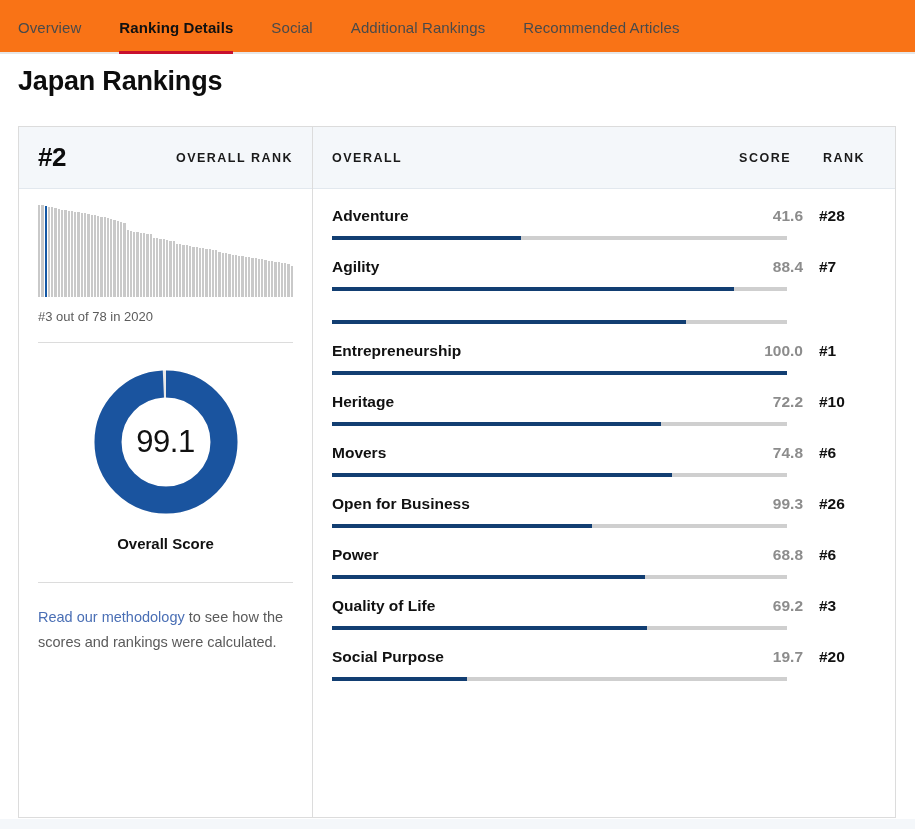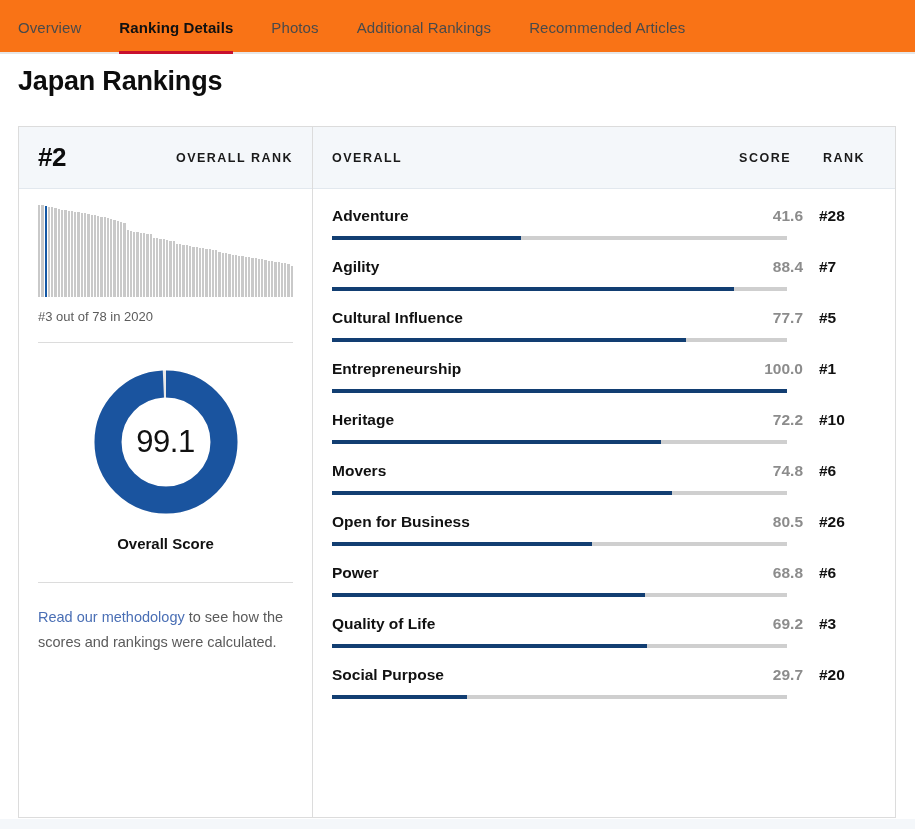--- a/index.html
+++ b/index.html
@@ -257,21 +257,21 @@
 <body>
 
 <div id="tabbar">
   <div class="tab">
     <span>Overview</span>
   </div>
   <div class="tab active">
     <span>Ranking Details</span>
   </div>
   <div class="tab">
-    <span>Photos</span>
+    <span>Social</span>
   </div>
   <div class="tab">
     <span>Additional Rankings</span>
   </div>
   <div class="tab">
     <span>Recommended Articles</span>
   </div>
 </div>
 
 <div id="page-title">Japan Rankings</div>
@@ -412,25 +412,20 @@
           <div class="row-top">
             <div class="cat-name">Agility</div>
             <div class="cat-score">88.4</div>
             <div class="cat-rank">#7</div>
           </div>
           <div class="bar-track">
             <div class="bar-fill" style="width: 88.4%;"></div>
           </div>
         </div>
         <div class="row">
-          <div class="row-top">
-            <div class="cat-name">Cultural Influence</div>
-            <div class="cat-score">77.7</div>
-            <div class="cat-rank">#5</div>
-          </div>
           <div class="bar-track">
             <div class="bar-fill" style="width: 77.7%;"></div>
           </div>
         </div>
         <div class="row">
           <div class="row-top">
             <div class="cat-name">Entrepreneurship</div>
             <div class="cat-score">100.0</div>
             <div class="cat-rank">#1</div>
           </div>
@@ -454,21 +449,21 @@
             <div class="cat-score">74.8</div>
             <div class="cat-rank">#6</div>
           </div>
           <div class="bar-track">
             <div class="bar-fill" style="width: 74.8%;"></div>
           </div>
         </div>
         <div class="row">
           <div class="row-top">
             <div class="cat-name">Open for Business</div>
-            <div class="cat-score">80.5</div>
+            <div class="cat-score">99.3</div>
             <div class="cat-rank">#26</div>
           </div>
           <div class="bar-track">
             <div class="bar-fill" style="width: 57.1%;"></div>
           </div>
         </div>
         <div class="row">
           <div class="row-top">
             <div class="cat-name">Power</div>
             <div class="cat-score">68.8</div>
@@ -484,21 +479,21 @@
             <div class="cat-score">69.2</div>
             <div class="cat-rank">#3</div>
           </div>
           <div class="bar-track">
             <div class="bar-fill" style="width: 69.2%;"></div>
           </div>
         </div>
         <div class="row">
           <div class="row-top">
             <div class="cat-name">Social Purpose</div>
-            <div class="cat-score">29.7</div>
+            <div class="cat-score">19.7</div>
             <div class="cat-rank">#20</div>
           </div>
           <div class="bar-track">
             <div class="bar-fill" style="width: 29.7%;"></div>
           </div>
         </div>
       </div>
   </div>
 </div>
 

